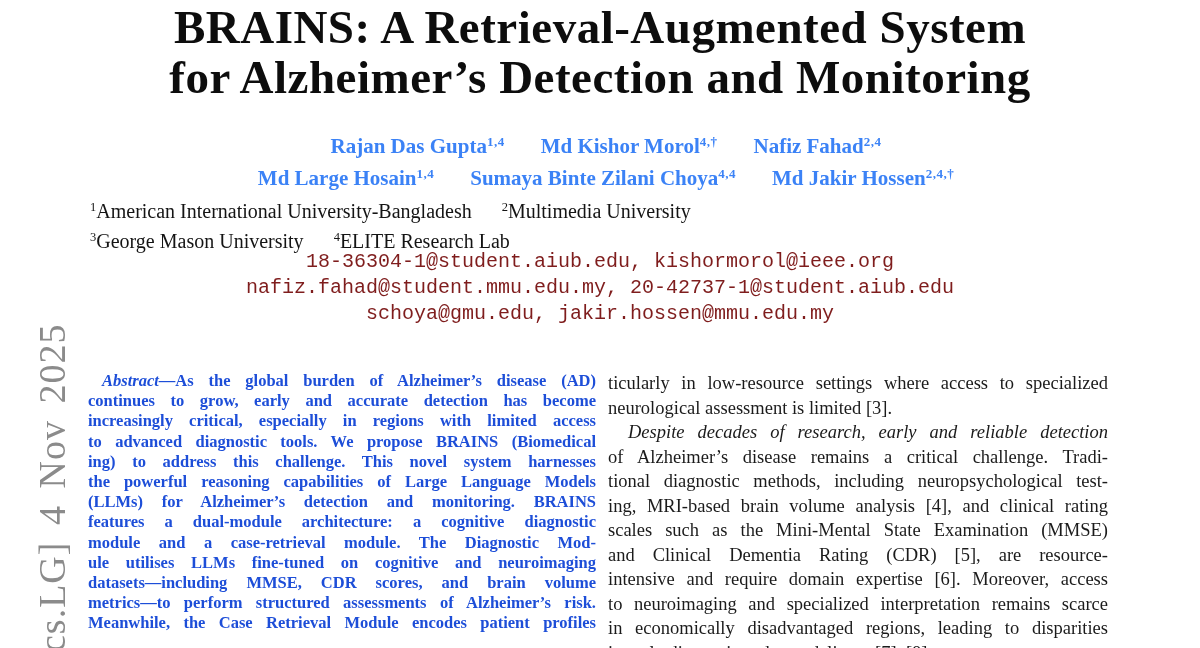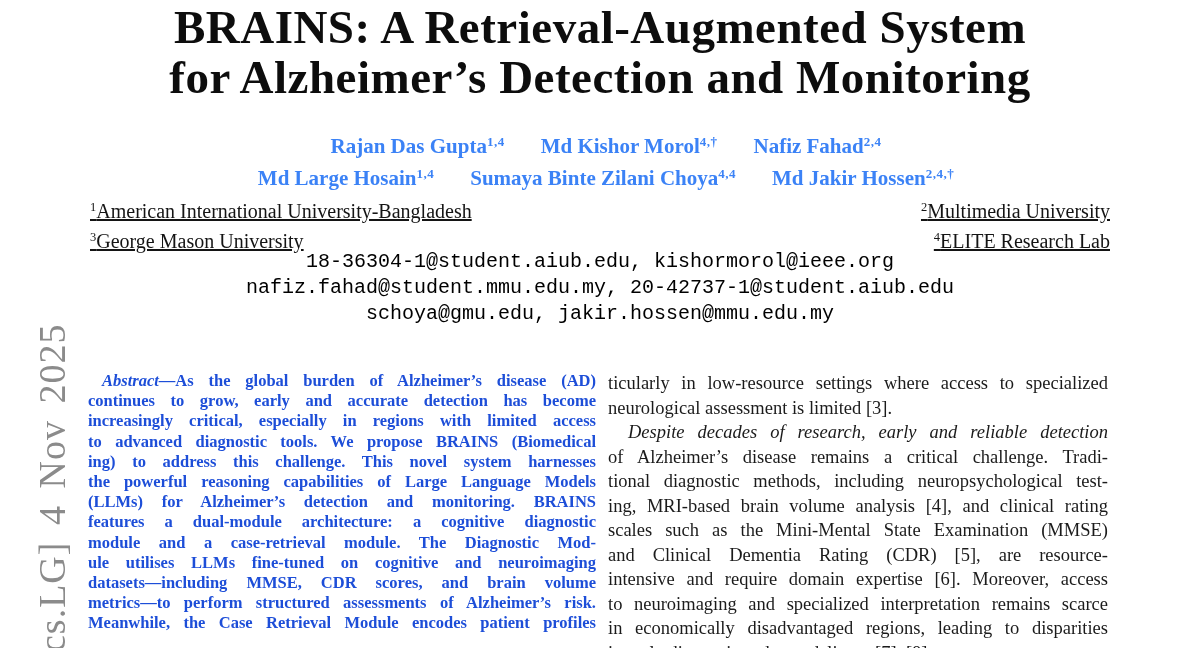--- a/index.html
+++ b/index.html
@@ -31,28 +31,28 @@
     font-weight:bold;font-size:21px;color:#3b82f6;
   }
   .arow{display:flex;justify-content:center;column-gap:36px;line-height:28px;}
   .author{white-space:nowrap;}
   .sup{font-size:13px;vertical-align:7px;letter-spacing:.5px;}
 
   .affils{
     position:absolute;top:194px;left:90px;width:1020px;
     font-size:20px;color:#141414;
   }
-  .frow{display:flex;justify-content:space-between;column-gap:30px;line-height:26px;text-decoration:underline;}
+  .frow{display:flex;justify-content:flex-start;column-gap:30px;line-height:26px;}
   .affil{white-space:nowrap;}
   .fsup{font-size:12.5px;vertical-align:7px;}
 
   .emails{
     position:absolute;top:249px;left:90px;width:1020px;
     font-family:"Liberation Mono", monospace;
-    font-size:20px;line-height:26px;text-align:center;color:#000000;
+    font-size:20px;line-height:26px;text-align:center;color:#7f1d1d;
   }
 
   .col{position:absolute;top:371px;height:277px;overflow:hidden;}
   .col-left{left:88px;width:508px;font-weight:bold;font-size:16.5px;line-height:20.2px;color:#1d4ed8;}
   .col-right{left:608px;width:500px;font-size:18.5px;line-height:24.5px;color:#1b1b1b;}
 
   .jline{text-align:justify;text-align-last:justify;overflow:hidden;}
   .col-left  .jline{height:20.2px;}
   .col-right .jline{height:24.5px;}
   .endpara{text-align-last:left;}

